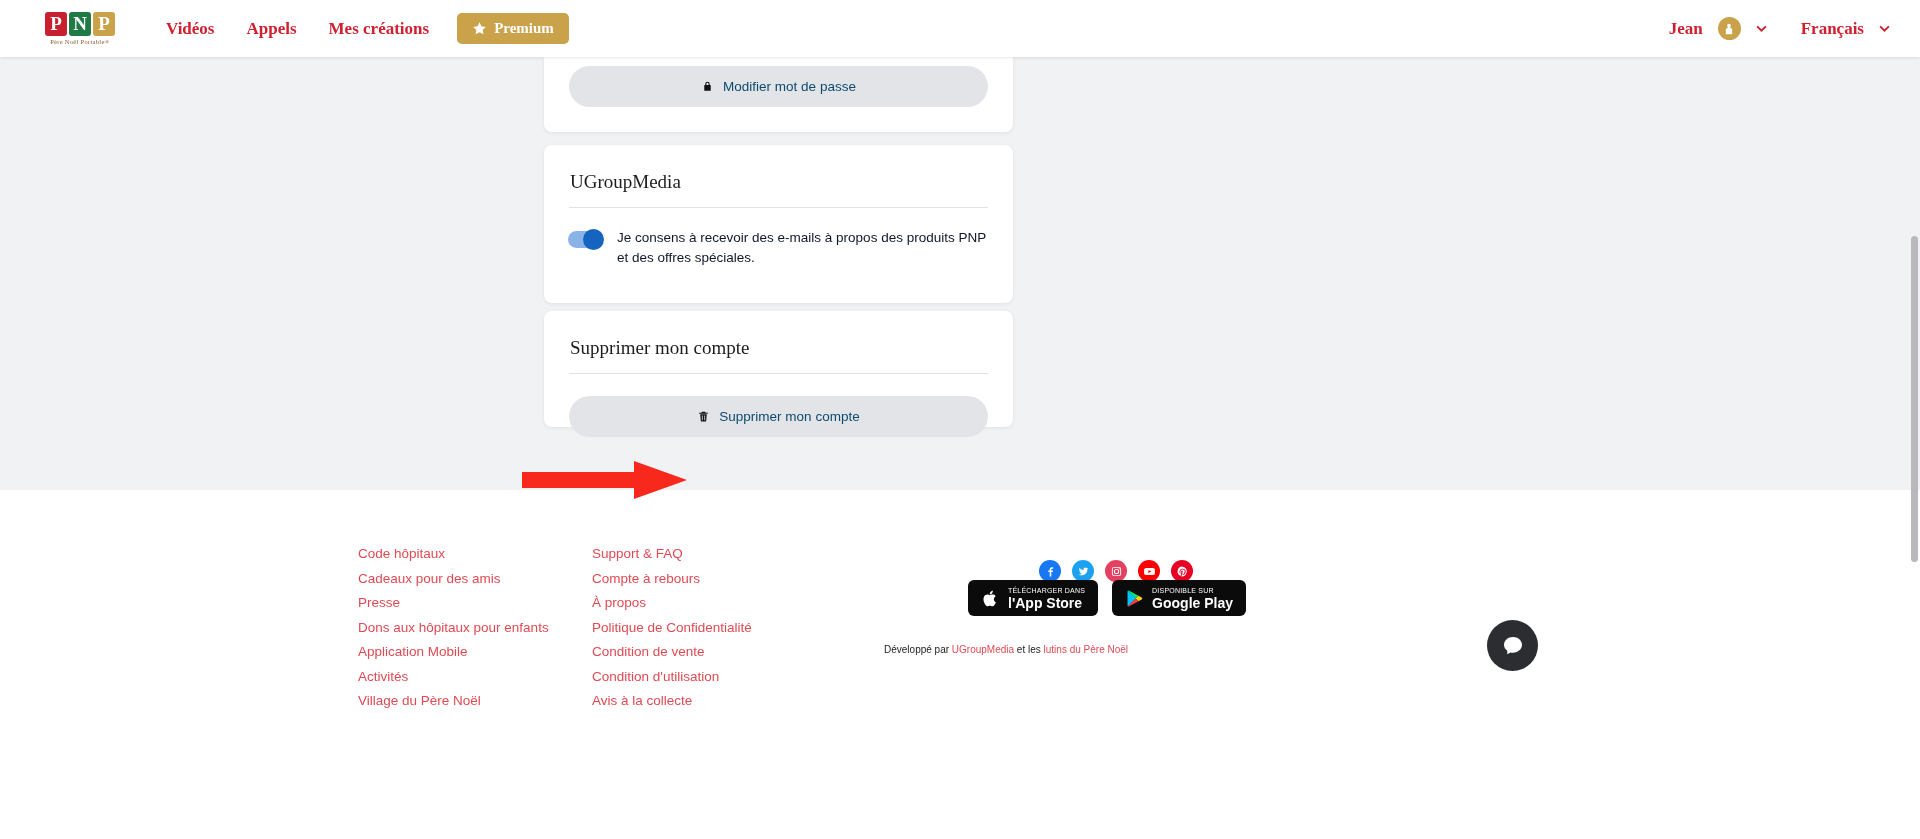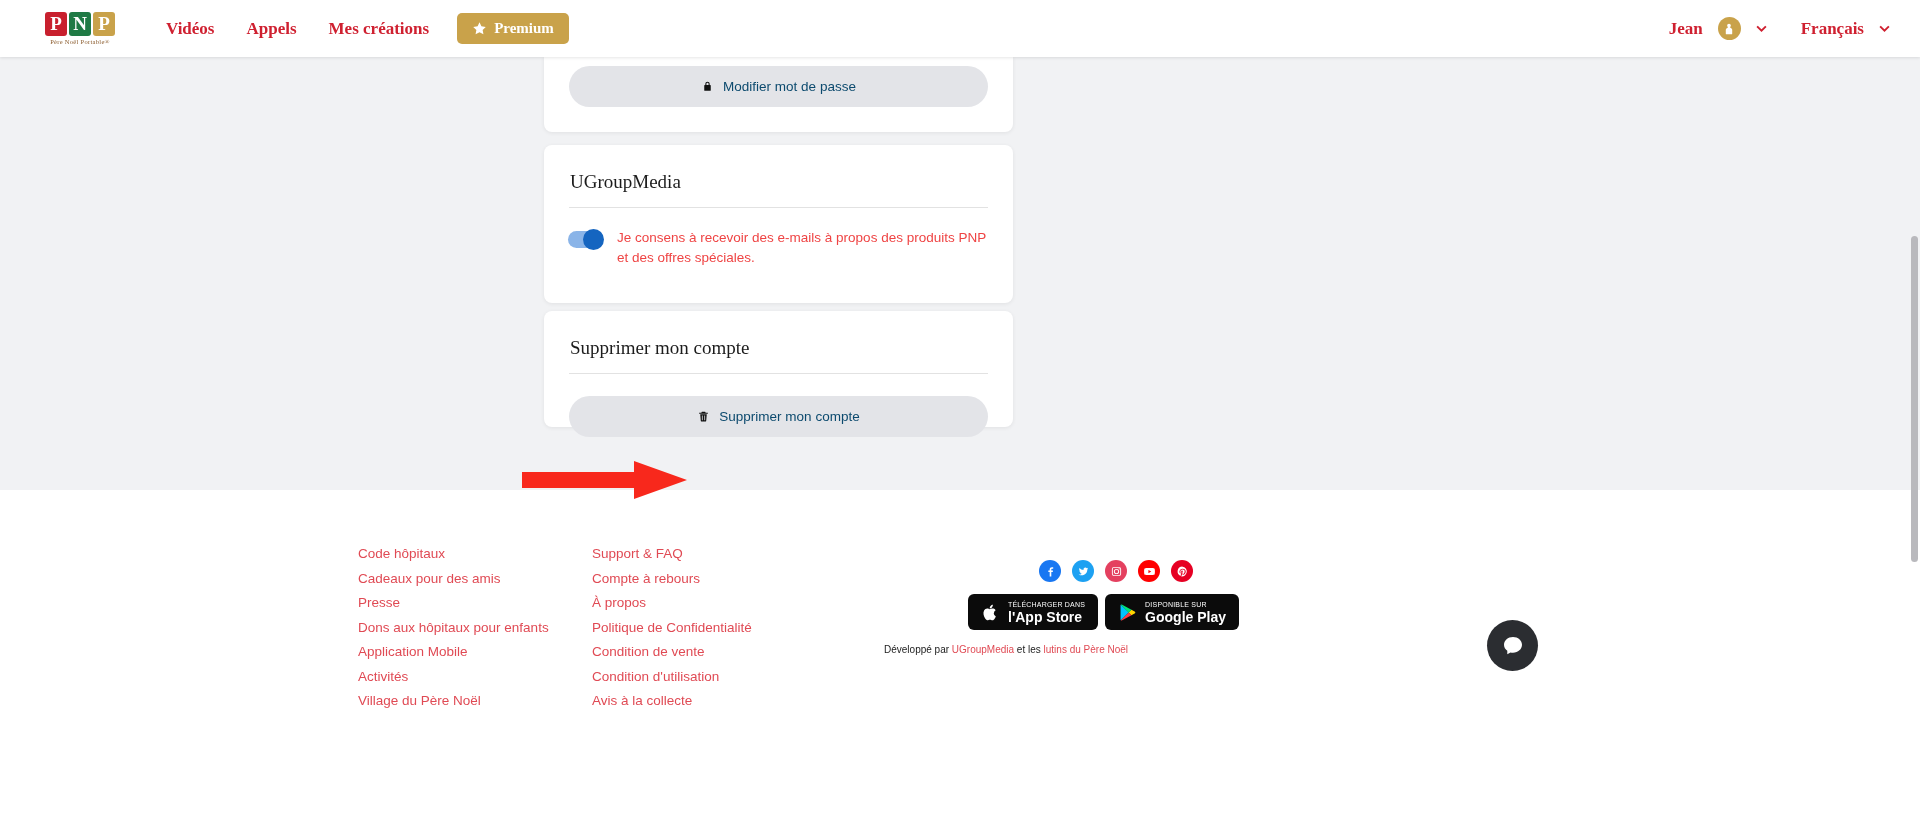--- a/index.html
+++ b/index.html
@@ -87,39 +87,39 @@
 
   .toggle-row { display: flex; align-items: flex-start; gap: 15px; padding: 20px 26px 0 24px; }
   .toggle {
     width: 34px; height: 17px; border-radius: 10px; background: #8ab4e8;
     position: relative; flex: none; margin-top: 3px; cursor: pointer;
   }
   .toggle .knob {
     position: absolute; right: -2px; top: -2px; width: 21px; height: 21px;
     border-radius: 50%; background: #1565c0;
   }
-  .toggle-label { font-size: 13.5px; color: #ef4444; line-height: 20px; max-width: 390px; }
+  .toggle-label { font-size: 13.5px; color: #0f172a; line-height: 20px; max-width: 390px; }
 
   
   .arrow { position: absolute; left: 522px; top: 404px; width: 165px; height: 38px; z-index: 25; }
 
   
   .footer {
     position: absolute; top: 490px; left: 0; width: 1920px; height: 349px; background: #fff;
   }
   .f-col { position: absolute; display: flex; flex-direction: column; gap: 5.5px; }
   .f-col-1 { left: 358px; top: 54px; }
   .f-col-2 { left: 592px; top: 54px; }
   .f-col a {
     font-size: 13.5px; color: #e04a54; text-decoration: none; white-space: nowrap; line-height: 19px;
   }
   .socials { position: absolute; left: 1039px; top: 70px; display: flex; gap: 11px; }
   .soc { width: 22px; height: 22px; border-radius: 50%; display:flex; align-items:center; justify-content:center; cursor:pointer; }
   .soc svg { width: 13px; height: 13px; fill: #fff; }
-  .badges { position: absolute; left: 968px; top: 104px; display: flex; gap: 7px; }
+  .badges { position: absolute; left: 968px; top: 90px; display: flex; gap: 14px; }
   .badge {
     background: #0b0b0b; border-radius: 6px; height: 36px; display: flex; align-items: center;
     gap: 7px; padding: 0 13px; cursor: pointer;
   }
   .badge .glyph { width: 20px; height: 22px; display:flex; align-items:center; }
   .badge .txt { display: flex; flex-direction: column; color: #fff; line-height: 1; }
   .badge .small { font-size: 7px; letter-spacing: .2px; text-transform: uppercase; }
   .badge .big { font-size: 14px; font-weight: bold; margin-top: 2px; }
   .dev-line {
     position: absolute; left: 884px; top: 154px; font-size: 10px; color: #1c1c1c; white-space: nowrap;

